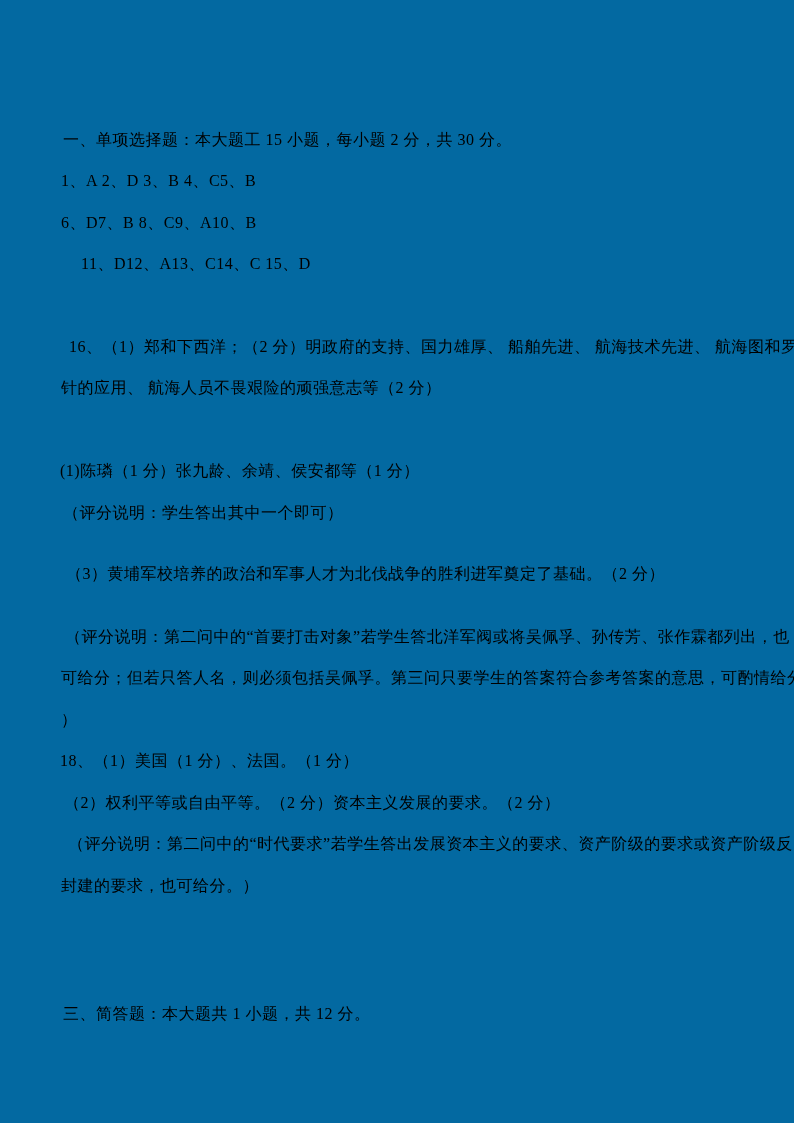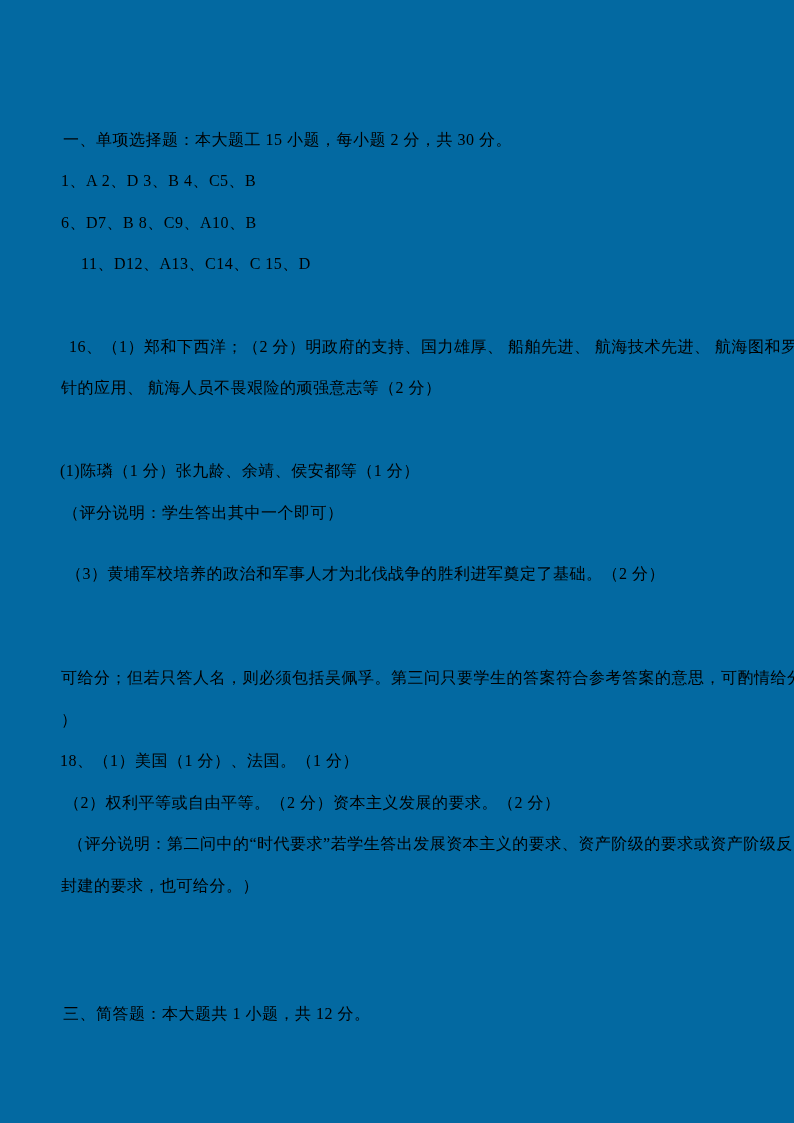--- a/index.html
+++ b/index.html
@@ -31,20 +31,21 @@
 <div class="page">
   <div class="doc-line" style="top:130px; left:63px;">一、单项选择题：本大题工 15 小题，每小题 2 分，共 30 分。</div>
   <div class="doc-line" style="top:171px; left:61px;">1、A 2、D 3、B 4、C5、B</div>
   <div class="doc-line" style="top:213px; left:61px;">6、D7、B 8、C9、A10、B</div>
   <div class="doc-line" style="top:254px; left:61px;margin-left:20px;">11、D12、A13、C14、C 15、D</div>
   <div class="doc-line" style="top:337px; left:69px;">16、（1）郑和下西洋；（2 分）明政府的支持、国力雄厚、 船舶先进、 航海技术先进、 航海图和罗盘</div>
   <div class="doc-line" style="top:378px; left:61px;">针的应用、 航海人员不畏艰险的顽强意志等（2 分）</div>
   <div class="doc-line" style="top:461px; left:60px;">(1)陈璘（1 分）张九龄、余靖、侯安都等（1 分）</div>
   <div class="doc-line" style="top:503px; left:63px;">（评分说明：学生答出其中一个即可）</div>
   <div class="doc-line" style="top:564px; left:66px;">（3）黄埔军校培养的政治和军事人才为北伐战争的胜利进军奠定了基础。（2 分）</div>
+  <div class="doc-line" style="top:627px; left:65px;">（评分说明：第二问中的“首要打击对象”若学生答北洋军阀或将吴佩孚、孙传芳、张作霖都列出，也</div>
   <div class="doc-line" style="top:668px; left:61px;">可给分；但若只答人名，则必须包括吴佩孚。第三问只要学生的答案符合参考答案的意思，可酌情给分。</div>
   <div class="doc-line" style="top:710px; left:61px;">）</div>
   <div class="doc-line" style="top:751px; left:60px;">18、（1）美国（1 分）、法国。（1 分）</div>
   <div class="doc-line" style="top:793px; left:64px;">（2）权利平等或自由平等。（2 分）资本主义发展的要求。（2 分）</div>
   <div class="doc-line" style="top:876px; left:61px;">封建的要求，也可给分。）</div>
   <div class="doc-line" style="top:834px; left:68px;">（评分说明：第二问中的“时代要求”若学生答出发展资本主义的要求、资产阶级的要求或资产阶级反</div>
   <div class="doc-line" style="top:1004px; left:63px;">三、简答题：本大题共 1 小题，共 12 分。</div>
 </div>
 
 </body></html>

